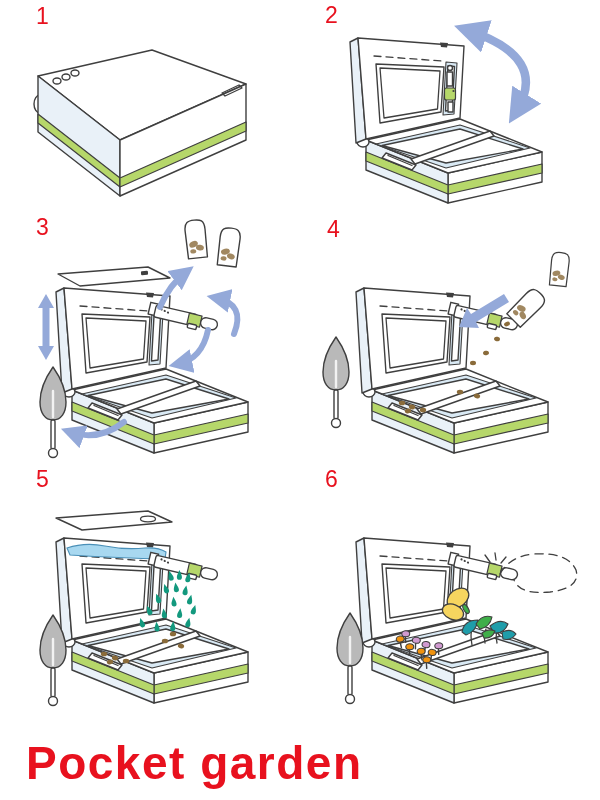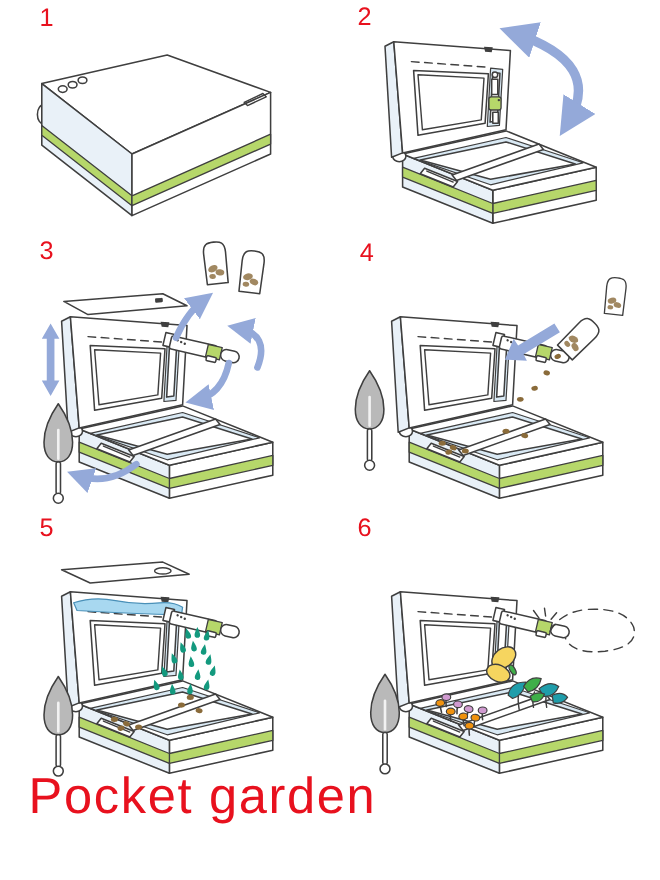--- a/index.html
+++ b/index.html
@@ -1,21 +1,21 @@
 <!DOCTYPE html>
 <html style="--accent-red: #e8111e; --stripe-green: #b6d76a; --face-light-blue: #e9f1f8; --inner-blue: #d9e9f4; --arrow-blue: #94a9d9; --water-blue: #a8d8f0; --drop-teal: #13997e; --seed-brown: #8a6b3a; --butterfly-yellow: #f6d55f; --plant-teal: #1f9daa; --plant-green: #3faf49; --sprout-orange: #f0920e; --sprout-pink: #d09ad0; --trowel-gray: #b9b9b9; --outline: #3f3f3f;"><head>
 <meta charset="utf-8">
 <style>
   html,body{margin:0;padding:0;background:#fff}
   .page{position:relative;width:600px;height:800px;background:#fff;overflow:hidden;
         font-family:"Liberation Sans",sans-serif}
   figure.panel{position:absolute;margin:0;padding:0}
   .num{position:absolute;color:var(--accent-red,#e8111e);font-size:23px;line-height:1;font-weight:400}
-  .title{position:absolute;left:26px;top:696px;color:var(--accent-red,#e8111e);
-         font-size:46px;letter-spacing:1.5px;font-weight:400;white-space:nowrap}
+  .title{position:absolute;left:26px;top:736px;color:var(--accent-red,#e8111e);
+         font-size:46px;letter-spacing:1.5px;font-weight:700;white-space:nowrap}
   
   .wh{fill:#fff;stroke:var(--outline,#3f3f3f);stroke-width:1.4;stroke-linejoin:round}
   .lb{fill:var(--face-light-blue,#e9f1f8);stroke:var(--outline,#3f3f3f);stroke-width:1.4;stroke-linejoin:round}
   .lb2{fill:var(--inner-blue,#d9e9f4);stroke:var(--outline,#3f3f3f);stroke-width:1.1;stroke-linejoin:round}
   .gr{fill:var(--stripe-green,#b6d76a);stroke:var(--outline,#3f3f3f);stroke-width:1.2;stroke-linejoin:round}
   .gray{fill:var(--trowel-gray,#b9b9b9);stroke:var(--outline,#3f3f3f);stroke-width:1.4;stroke-linejoin:round}
   .ln{fill:none;stroke:var(--outline,#3f3f3f);stroke-width:1.3;stroke-linecap:round;stroke-linejoin:round}
   .dash{fill:none;stroke:var(--outline,#3f3f3f);stroke-width:1.3;stroke-dasharray:7 5;stroke-linecap:round}
   .ab{fill:var(--arrow-blue,#94a9d9);stroke:none}
   .abl{fill:none;stroke:var(--arrow-blue,#94a9d9);stroke-width:6;stroke-linecap:round}

